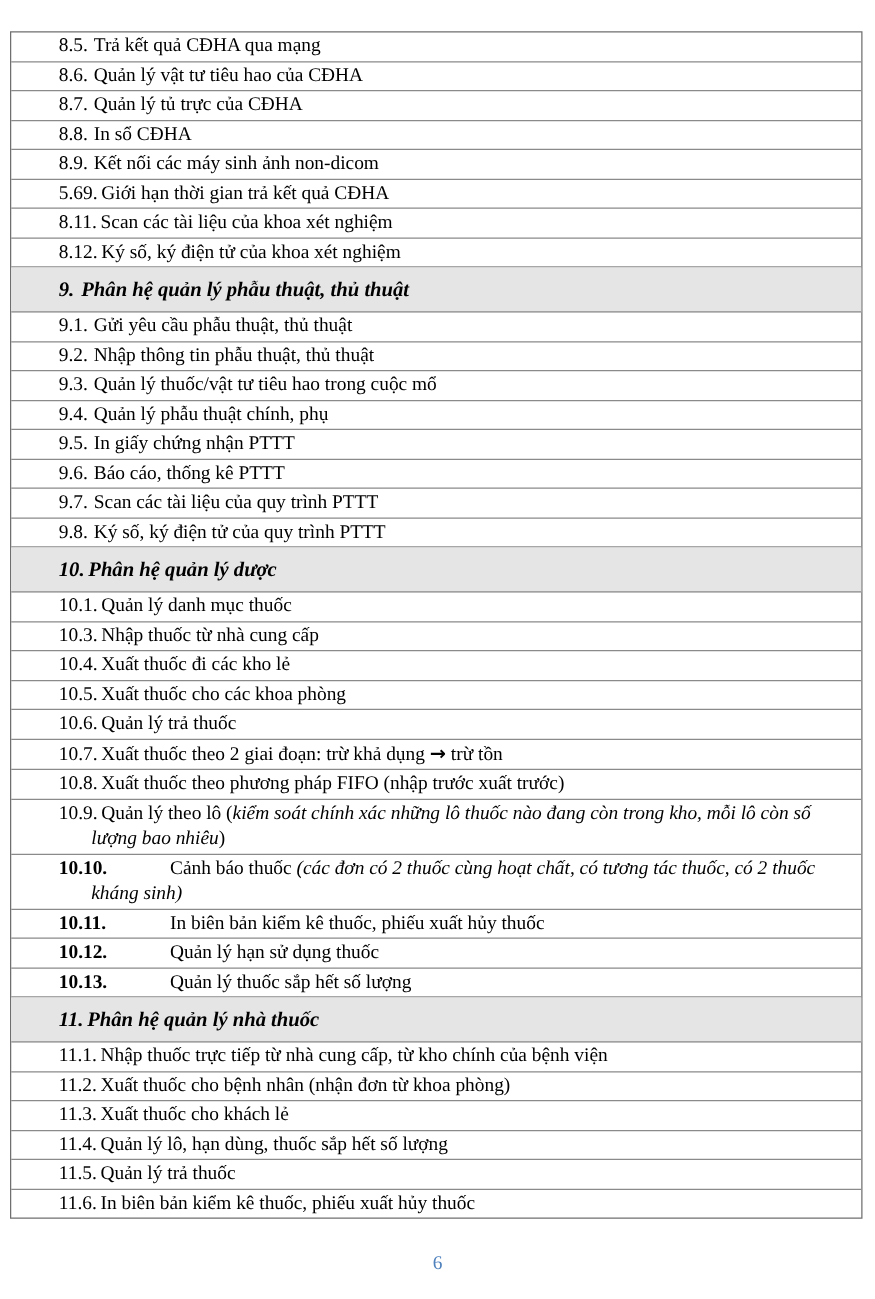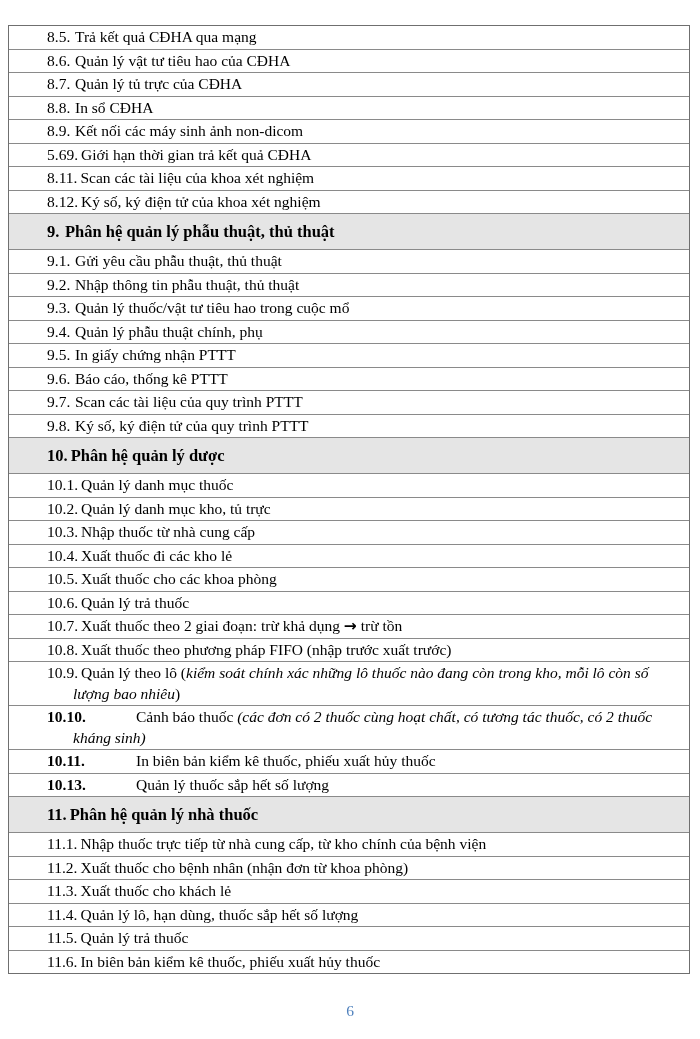--- a/index.html
+++ b/index.html
@@ -36,20 +36,21 @@
     white-space:nowrap;
   }
   .wide .num{min-width:86px;font-weight:bold;}
   .header{
     background:var(--header-bg,#e5e5e5);
     font-weight:bold;
     font-size:16.5px;
     line-height:21px;
     padding-top:7px;
     padding-bottom:7px;
+    font-style:italic;
   }
   .header .num{min-width:15px;}
   .seg-italic{font-style:italic;}
   .seg-arrow{
     font-family:"DejaVu Sans","Liberation Sans",sans-serif;
     font-weight:bold;
   }
   .page-number{
     position:absolute;
     left:0;right:0;
@@ -76,30 +77,30 @@
       <div class="row"><span class="num">9.1.</span><span class="txt"><span class="seg">Gửi yêu cầu phẫu thuật, thủ thuật</span></span></div>
       <div class="row"><span class="num">9.2.</span><span class="txt"><span class="seg">Nhập thông tin phẫu thuật, thủ thuật</span></span></div>
       <div class="row"><span class="num">9.3.</span><span class="txt"><span class="seg">Quản lý thuốc/vật tư tiêu hao trong cuộc mổ</span></span></div>
       <div class="row"><span class="num">9.4.</span><span class="txt"><span class="seg">Quản lý phẫu thuật chính, phụ</span></span></div>
       <div class="row"><span class="num">9.5.</span><span class="txt"><span class="seg">In giấy chứng nhận PTTT</span></span></div>
       <div class="row"><span class="num">9.6.</span><span class="txt"><span class="seg">Báo cáo, thống kê PTTT</span></span></div>
       <div class="row"><span class="num">9.7.</span><span class="txt"><span class="seg">Scan các tài liệu của quy trình PTTT</span></span></div>
       <div class="row"><span class="num">9.8.</span><span class="txt"><span class="seg">Ký số, ký điện tử của quy trình PTTT</span></span></div>
       <div class="row header"><span class="num">10.</span><span class="title">Phân hệ quản lý dược</span></div>
       <div class="row"><span class="num">10.1.</span><span class="txt"><span class="seg">Quản lý danh mục thuốc</span></span></div>
-      <div class="row"><span class="num">10.2.</span><span class="txt"><span class="seg">Quản lý danh mục kho, tủ trực</span></span></div>
       <div class="row"><span class="num">10.3.</span><span class="txt"><span class="seg">Nhập thuốc từ nhà cung cấp</span></span></div>
       <div class="row"><span class="num">10.4.</span><span class="txt"><span class="seg">Xuất thuốc đi các kho lẻ</span></span></div>
       <div class="row"><span class="num">10.5.</span><span class="txt"><span class="seg">Xuất thuốc cho các khoa phòng</span></span></div>
       <div class="row"><span class="num">10.6.</span><span class="txt"><span class="seg">Quản lý trả thuốc</span></span></div>
       <div class="row"><span class="num">10.7.</span><span class="txt"><span class="seg">Xuất thuốc theo 2 giai đoạn: trừ khả dụng </span><span class="seg-arrow">→</span><span class="seg"> trừ tồn</span></span></div>
       <div class="row"><span class="num">10.8.</span><span class="txt"><span class="seg">Xuất thuốc theo phương pháp FIFO (nhập trước xuất trước)</span></span></div>
       <div class="row"><span class="num">10.9.</span><span class="txt"><span class="seg">Quản lý theo lô (</span><span class="seg-italic">kiểm soát chính xác những lô thuốc nào đang còn trong kho, mỗi lô còn số lượng bao nhiêu</span><span class="seg">)</span></span></div>
       <div class="row wide"><span class="num">10.10.</span><span class="txt"><span class="seg">Cảnh báo thuốc </span><span class="seg-italic">(các đơn có 2 thuốc cùng hoạt chất, có tương tác thuốc, có 2 thuốc kháng sinh)</span></span></div>
       <div class="row wide"><span class="num">10.11.</span><span class="txt"><span class="seg">In biên bản kiểm kê thuốc, phiếu xuất hủy thuốc</span></span></div>
+      <div class="row wide"><span class="num">10.12.</span><span class="txt"><span class="seg">Quản lý hạn sử dụng thuốc</span></span></div>
       <div class="row wide"><span class="num">10.13.</span><span class="txt"><span class="seg">Quản lý thuốc sắp hết số lượng</span></span></div>
       <div class="row header"><span class="num">11.</span><span class="title">Phân hệ quản lý nhà thuốc</span></div>
       <div class="row"><span class="num">11.1.</span><span class="txt"><span class="seg">Nhập thuốc trực tiếp từ nhà cung cấp, từ kho chính của bệnh viện</span></span></div>
       <div class="row"><span class="num">11.2.</span><span class="txt"><span class="seg">Xuất thuốc cho bệnh nhân (nhận đơn từ khoa phòng)</span></span></div>
       <div class="row"><span class="num">11.3.</span><span class="txt"><span class="seg">Xuất thuốc cho khách lẻ</span></span></div>
       <div class="row"><span class="num">11.4.</span><span class="txt"><span class="seg">Quản lý lô, hạn dùng, thuốc sắp hết số lượng</span></span></div>
       <div class="row"><span class="num">11.5.</span><span class="txt"><span class="seg">Quản lý trả thuốc</span></span></div>
       <div class="row"><span class="num">11.6.</span><span class="txt"><span class="seg">In biên bản kiểm kê thuốc, phiếu xuất hủy thuốc</span></span></div>
     </div>
   <div class="page-number">6</div>

